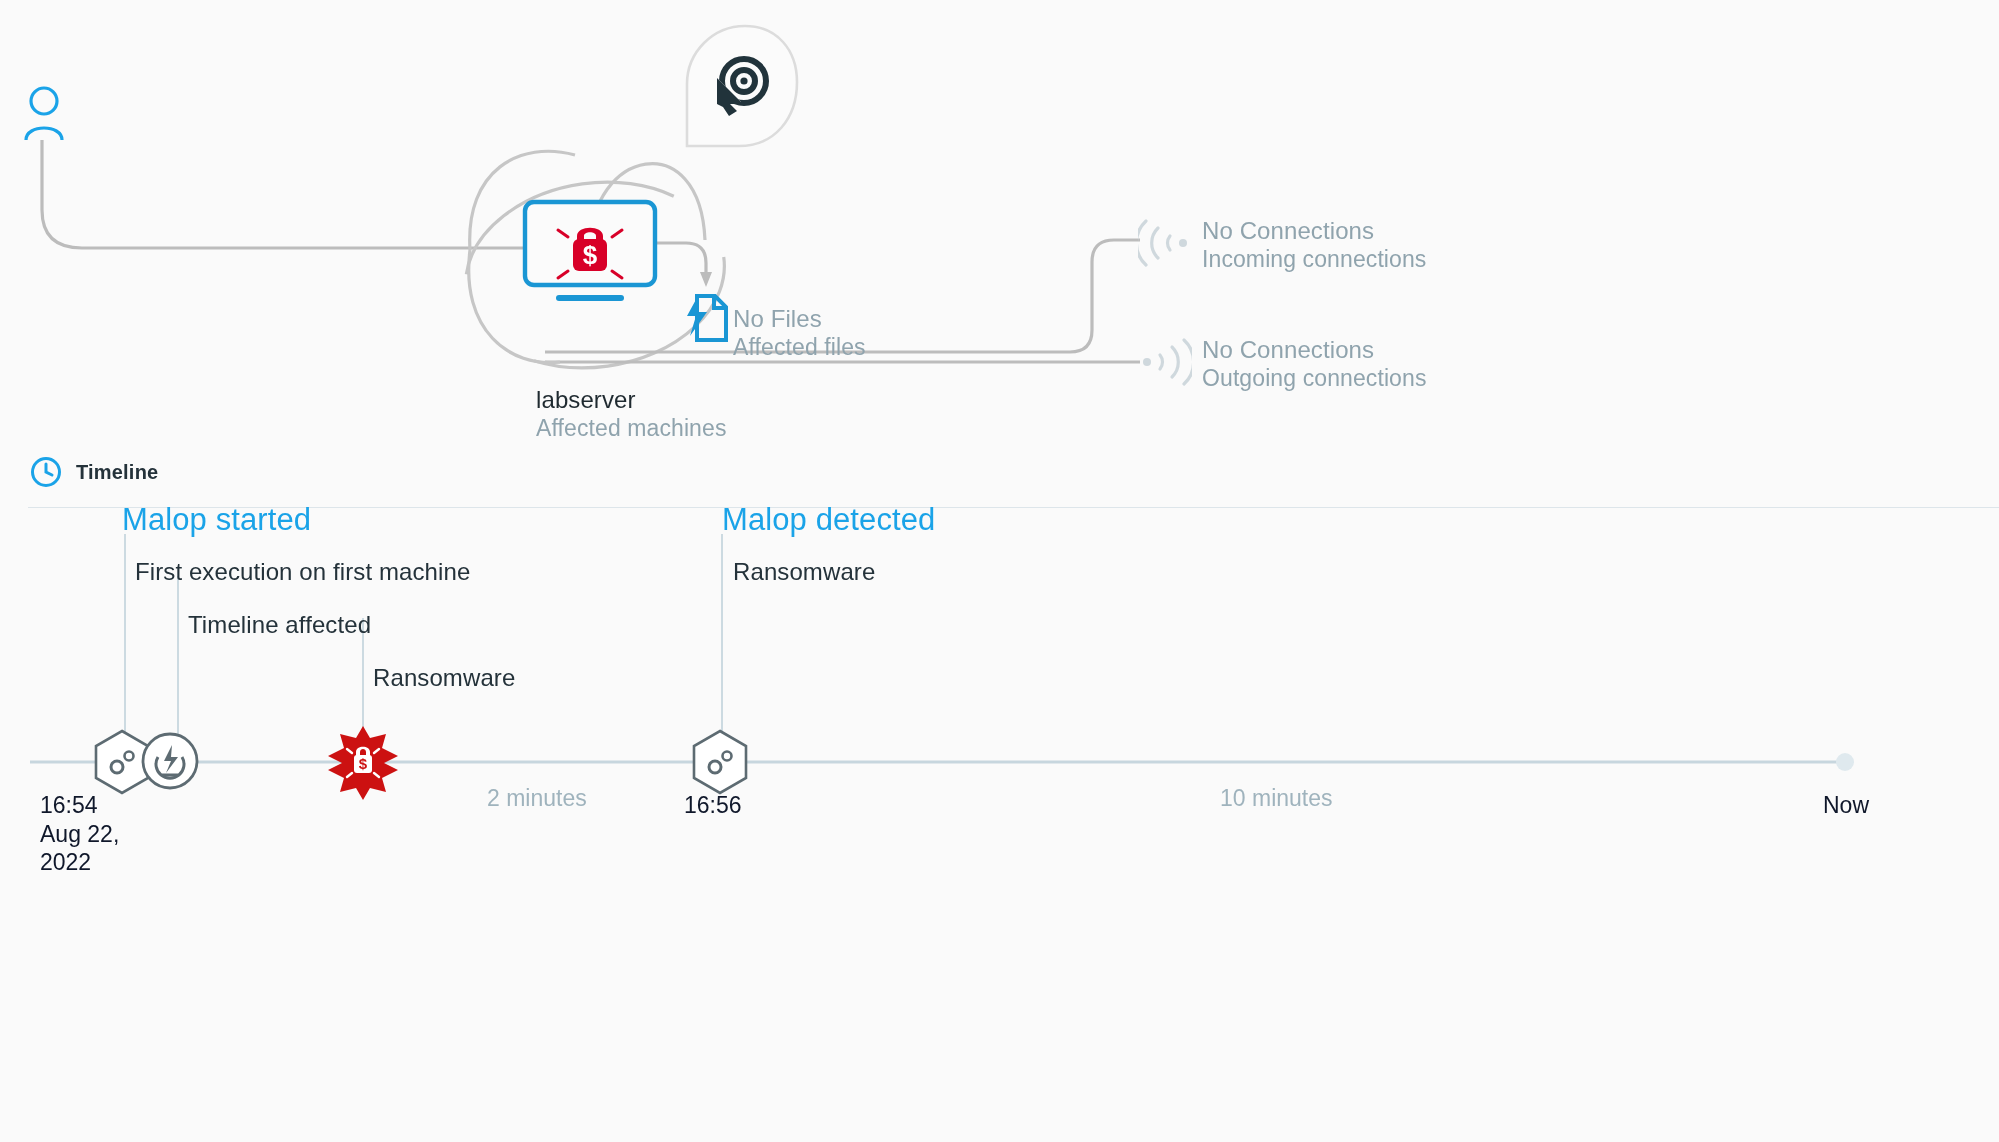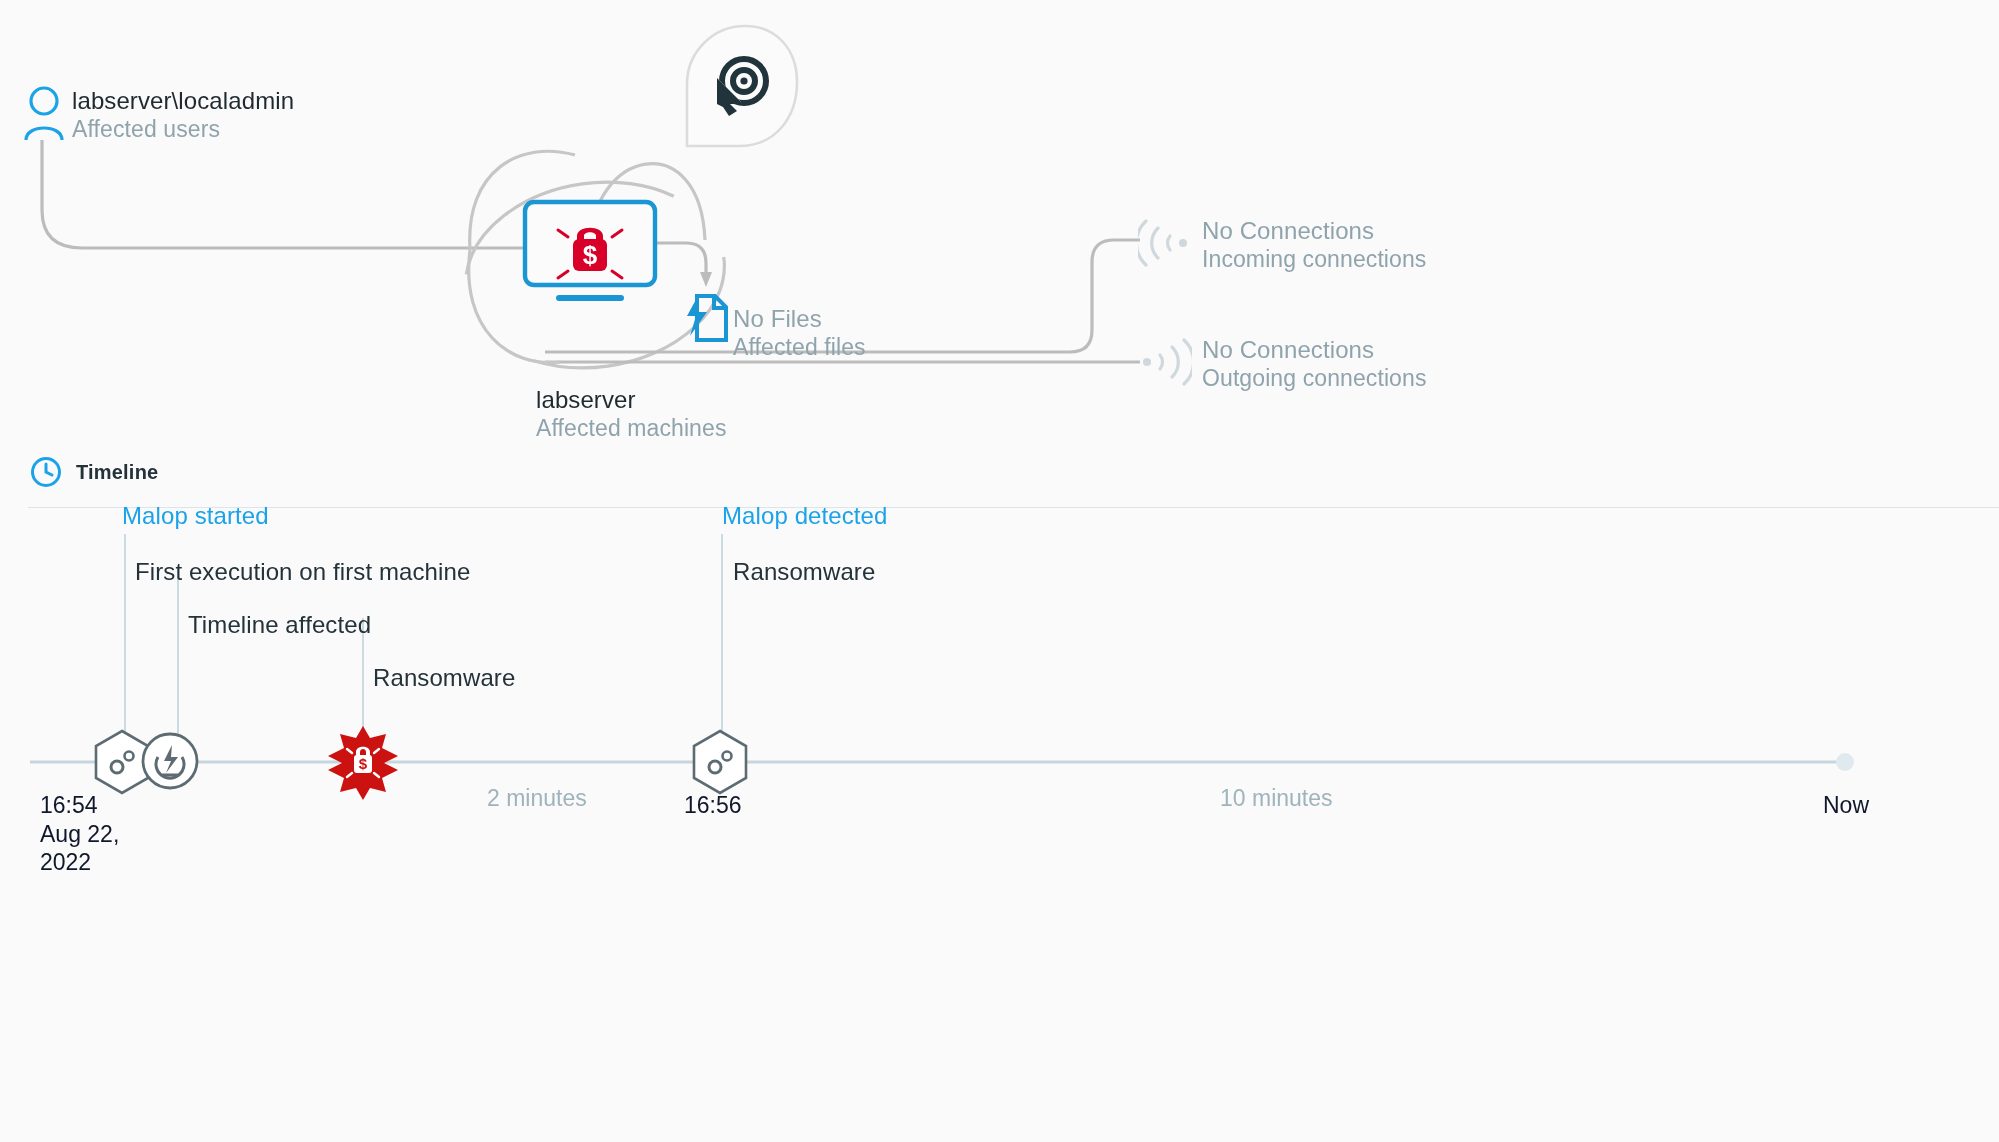--- a/index.html
+++ b/index.html
@@ -111,21 +111,21 @@
   #timeline-plot {
     position: absolute;
     left: 0; top: 64px;
     width: 1999px;
     height: 634px;
   }
   #timeline-svg { position: absolute; left: 0; top: 0; }
 
   .tl-phase {
     position: absolute;
-    font-size: 24px;
+    font-size: 31px;
     color: #1aa3e8;
     white-space: nowrap;
     letter-spacing: 0.1px;
   }
   .tl-event {
     position: absolute;
     font-size: 24px;
     color: #24323a;
     white-space: nowrap;
     letter-spacing: 0.1px;
@@ -171,24 +171,20 @@
 
     <path d="M 470 250 C 460 330 510 368 560 362" fill="none" stroke="#c6c6c6" stroke-width="3.2"></path>
     <path d="M 470 250 C 465 170 520 140 575 155" fill="none" stroke="#c6c6c6" stroke-width="3.2"></path>
   </svg>
 
   <div id="user-node">
     <svg width="44" height="54" viewBox="0 0 44 54">
       <circle cx="22" cy="15" r="13" fill="none" stroke="#1aa3e8" stroke-width="3.2"></circle>
       <path d="M 4 54 C 4 38 40 38 40 54" fill="none" stroke="#1aa3e8" stroke-width="3.2"></path>
     </svg>
-  </div>
-  <div id="user-text" class="node-label">
-    <div class="node-title">labserver\localadmin</div>
-    <div class="node-sub">Affected users</div>
   </div>
 
   <div id="rootcause-node">
     <svg width="118" height="128" viewBox="0 0 118 128">
       <path d="M 4 124 L 4 62 C 4 30 30 4 62 4 C 94 4 114 28 114 60 C 114 96 92 124 56 124 Z" fill="#fbfbfb" stroke="#dcdcdc" stroke-width="2.6"></path>
     </svg>
     <svg width="62" height="62" viewBox="0 0 62 62" style="position:absolute;left:28px;top:32px;">
       <circle cx="33" cy="27" r="22" fill="none" stroke="#21333b" stroke-width="6"></circle>
       <circle cx="33" cy="27" r="11" fill="none" stroke="#21333b" stroke-width="6"></circle>
       <circle cx="33" cy="27" r="3.6" fill="#21333b"></circle>

